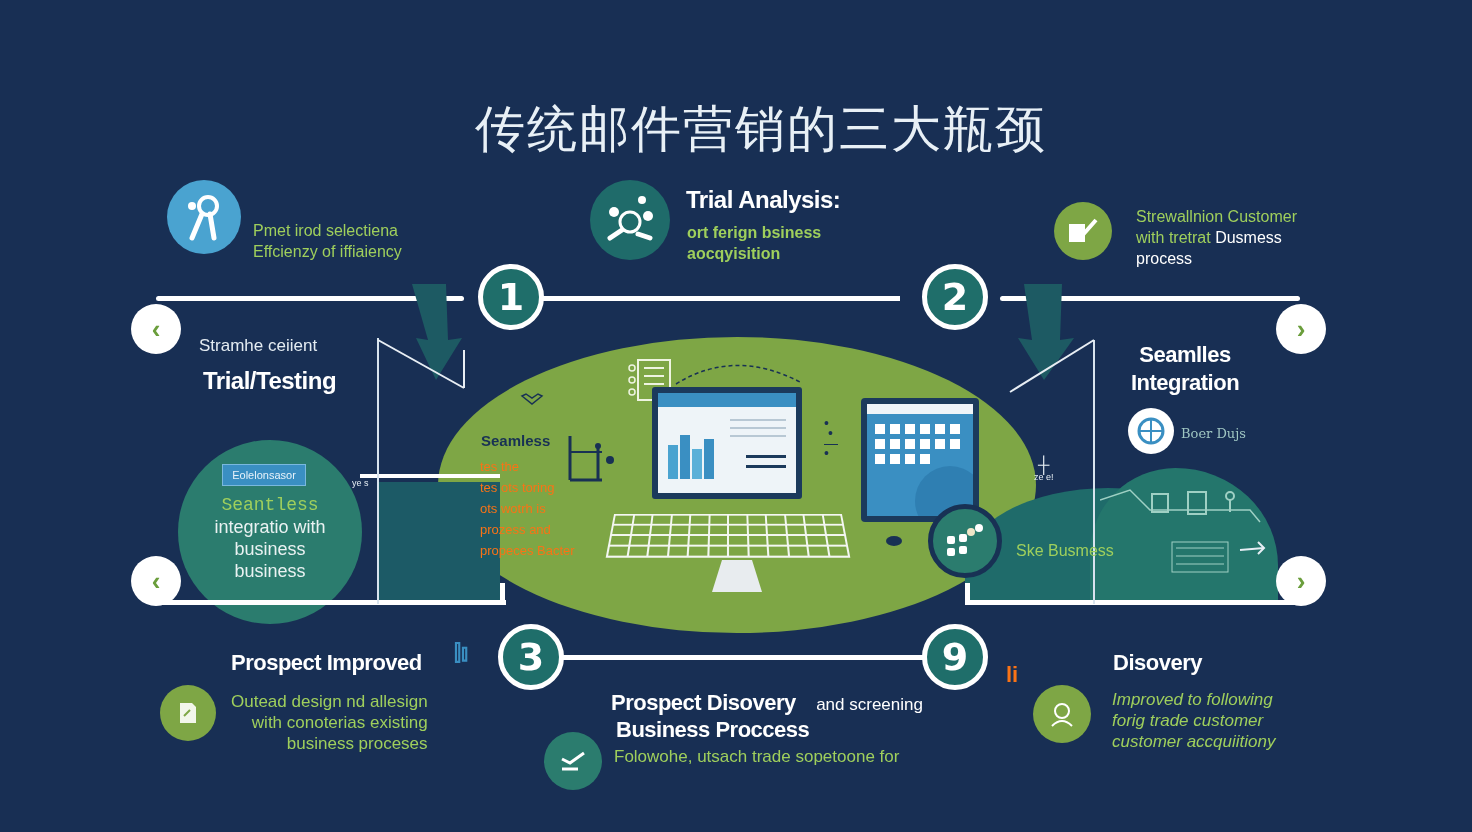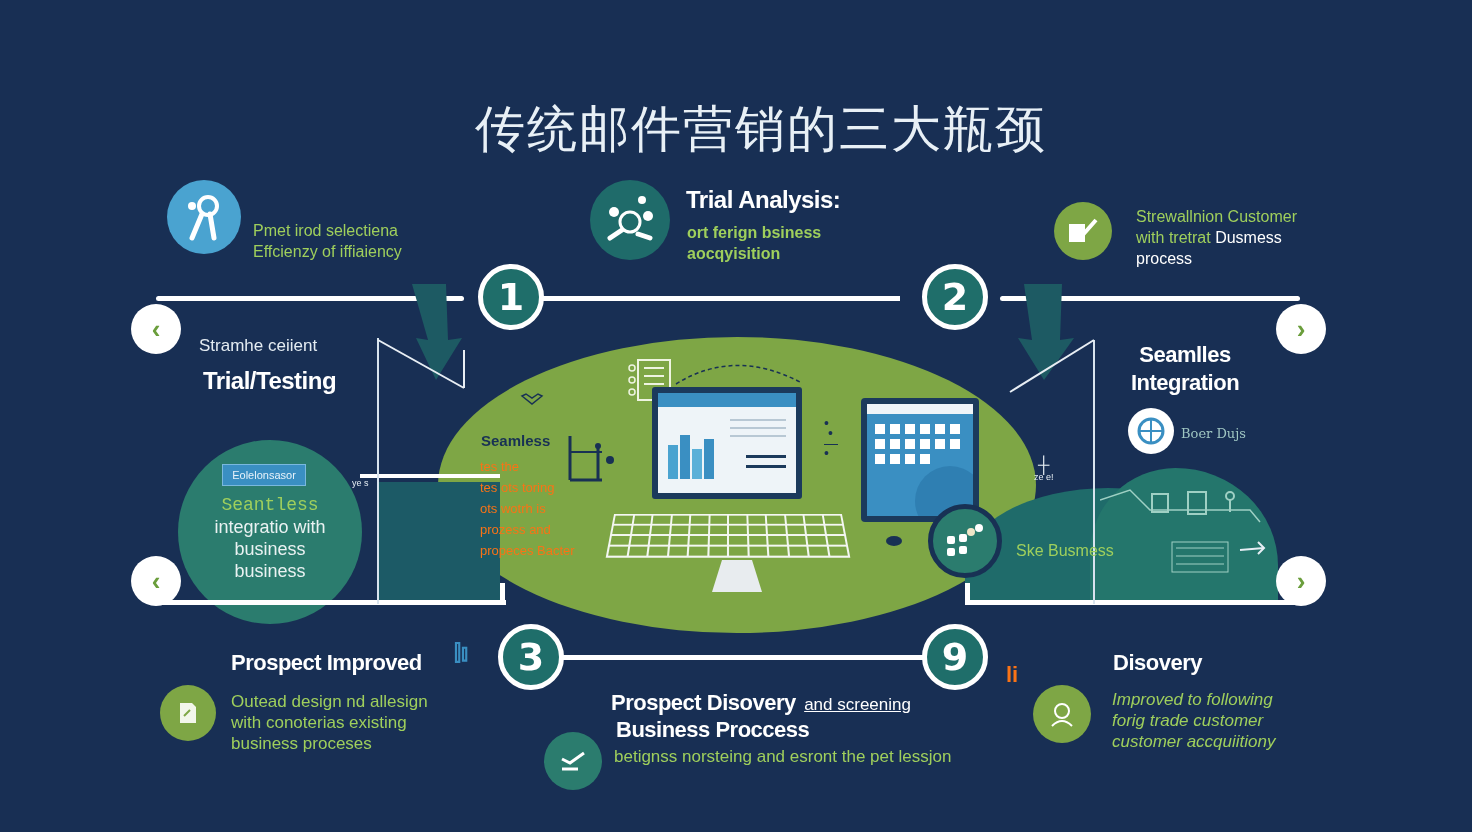--- a/index.html
+++ b/index.html
@@ -348,39 +348,39 @@
   <polyline points="158,56 164,62 158,68" fill="none" stroke="#e6eef4" stroke-width="2"></polyline>
 </svg>
 
 <div class="abs heading white-text" style="left:231px; top:650px;">Prospect Improved</div>
 <div class="abs circle" style="left:160px; top:685px; width:56px; height:56px; background:#7ea645;">
   <svg width="22" height="26" viewBox="0 0 22 26">
     <path d="M3 3 L15 3 L19 7 L19 23 L3 23 Z" fill="#f2f6ea"></path>
     <line x1="7" y1="16" x2="13" y2="10" stroke="#7ea645" stroke-width="2"></line>
   </svg>
 </div>
-<div class="abs small green-text" style="left:231px; top:691px; font-size:17px;">
+<div class="abs small green-text" style="left:231px; top:691px; font-size:17px;text-align:right;">
   <div>Outead design nd allesign</div>
   <div>with conoterias existing</div>
   <div>business proceses</div>
 </div>
 
 <div class="abs white-text" style="left:611px; top:690px;">
   <span class="heading">Prospect Disovery</span>
-  <span style="font-size:17px; margin-left:4px;text-decoration:underline;">and screening</span>
+  <span style="font-size:17px; margin-left:16px;">and screening</span>
 </div>
 <div class="abs heading white-text" style="left:616px; top:717px;">Business Proccess</div>
 <div class="abs circle" style="left:544px; top:732px; width:58px; height:58px; background:#2b7c6e;">
   <svg width="30" height="24" viewBox="0 0 30 24">
     <path d="M4 10 L12 14 L26 4" stroke="#fff" stroke-width="3" fill="none"></path>
     <line x1="4" y1="20" x2="20" y2="20" stroke="#fff" stroke-width="3"></line>
   </svg>
 </div>
 <div class="abs small green-text" style="left:614px; top:746px; font-size:17px;">
-  <div>betignss norsteing and esront the pet lessjon</div>
+  <div>Folowohe, utsach trade sopetoone for</div>
 </div>
 
 <div class="abs heading white-text" style="left:1113px; top:650px;">Disovery</div>
 <div class="abs circle" style="left:1033px; top:685px; width:58px; height:58px; background:#7ea645;">
   <svg width="28" height="28" viewBox="0 0 28 28">
     <circle cx="14" cy="11" r="7" fill="none" stroke="#fff" stroke-width="2"></circle>
     <path d="M4 26 Q14 16 24 26" fill="none" stroke="#fff" stroke-width="2"></path>
   </svg>
 </div>
 <div class="abs small green-text" style="left:1112px; top:689px; font-size:17px;font-style:italic;">

